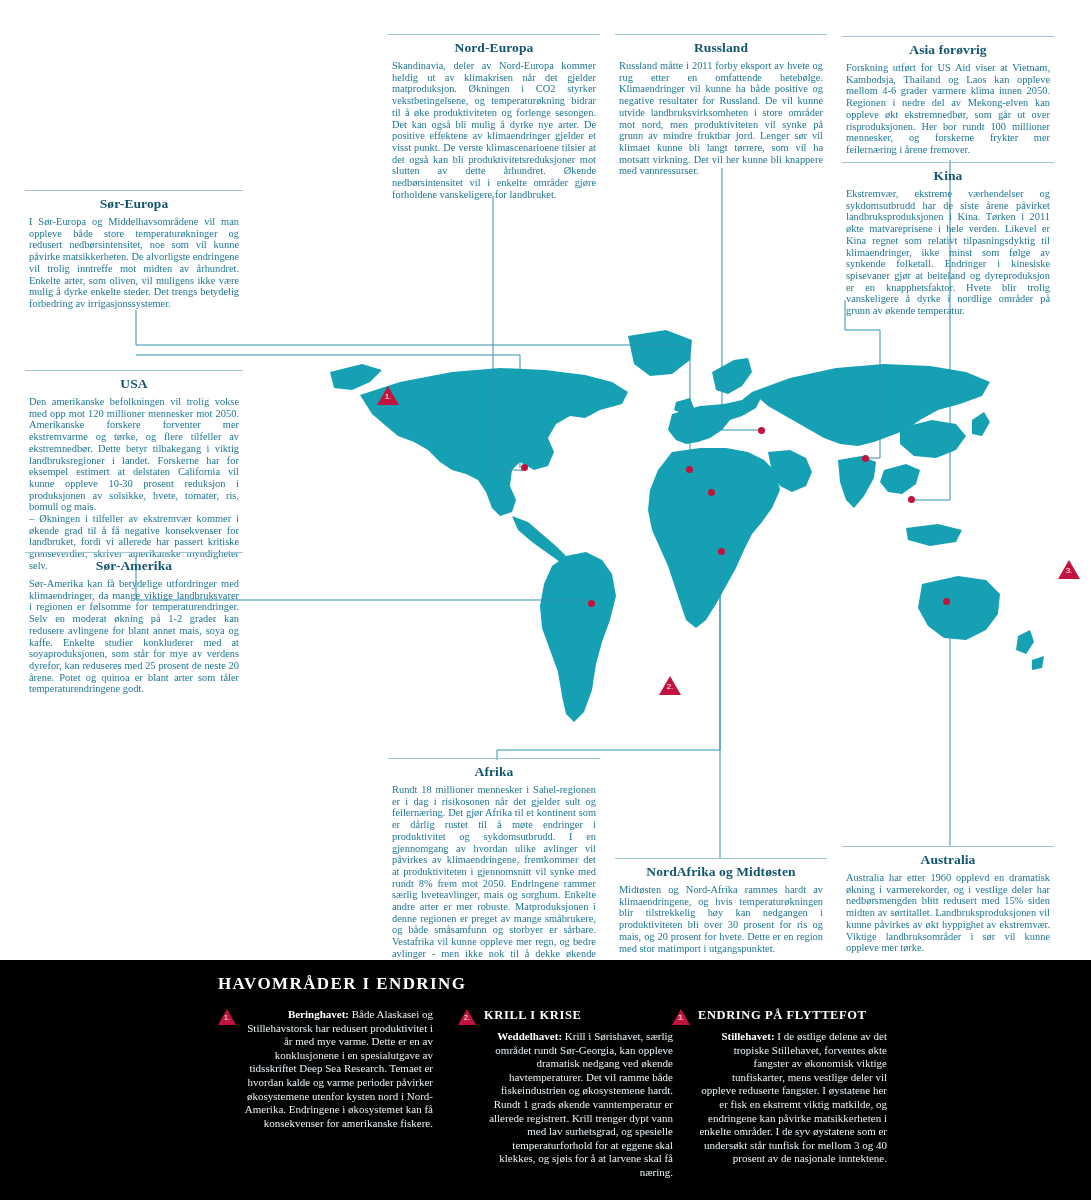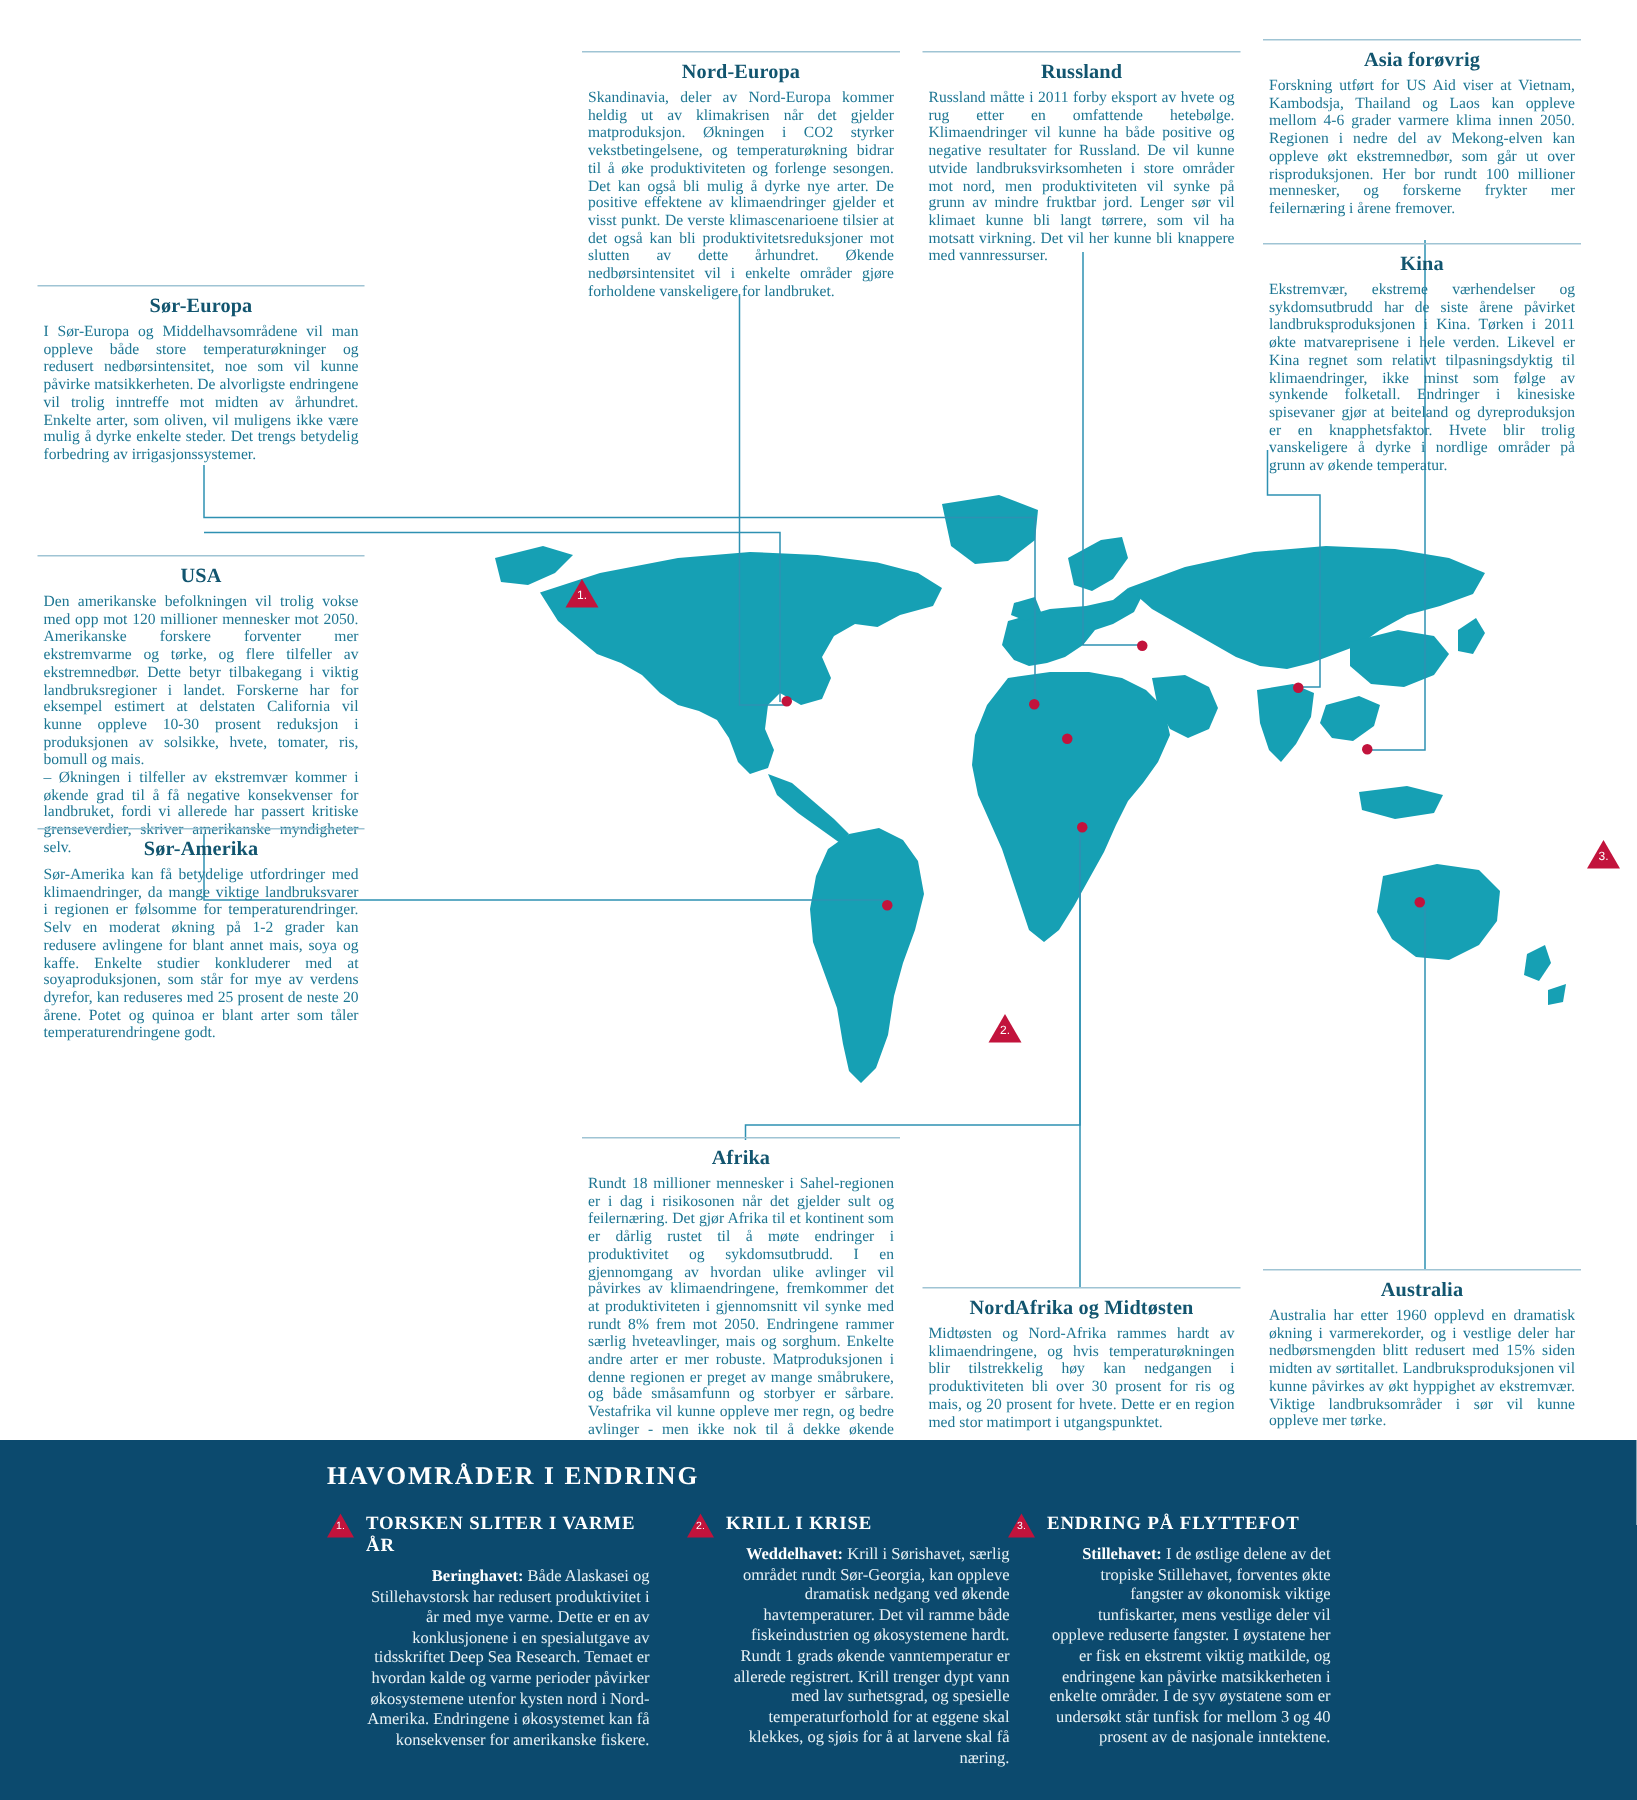--- a/index.html
+++ b/index.html
@@ -104,21 +104,21 @@
     border-radius: 50%;
   }
 
   
   #ocean {
     position: absolute;
     left: 0;
     top: 960px;
     width: 1091px;
     height: 240px;
-    background: #0c4a6e;
+    background: #000000;
     color: #ffffff;
   }
   #ocean h2 {
     position: absolute;
     left: 218px;
     top: 14px;
     margin: 0;
     font-size: 17px;
     font-weight: bold;
     letter-spacing: 1.4px;
@@ -272,21 +272,21 @@
     <h3>Nord-Europa</h3>
     <p>Skandinavia, deler av Nord-Europa kommer heldig ut av klimakrisen når det gjelder matproduksjon. Økningen i CO2 styrker vekstbetingelsene, og temperaturøkning bidrar til å øke produktiviteten og forlenge sesongen. Det kan også bli mulig å dyrke nye arter. De positive effektene av klimaendringer gjelder et visst punkt. De verste klimascenarioene tilsier at det også kan bli produktivitetsreduksjoner mot slutten av dette århundret. Økende nedbørsintensitet vil i enkelte områder gjøre forholdene vanskeligere for landbruket.</p>
   </div>
 
   <div class="block" style="left:615px;top:34px;width:212px;">
     <div class="rule"></div>
     <h3>Russland</h3>
     <p>Russland måtte i 2011 forby eksport av hvete og rug etter en omfattende hetebølge. Klimaendringer vil kunne ha både positive og negative resultater for Russland. De vil kunne utvide landbruksvirksomheten i store områder mot nord, men produktiviteten vil synke på grunn av mindre fruktbar jord. Lenger sør vil klimaet kunne bli langt tørrere, som vil ha motsatt virkning. Det vil her kunne bli knappere med vannressurser.</p>
   </div>
 
-  <div class="block" style="left:842px;top:26px;width:212px;">
+  <div class="block" style="left:842px;top:36px;width:212px;">
     <div class="rule"></div>
     <h3>Asia forøvrig</h3>
     <p>Forskning utført for US Aid viser at Vietnam, Kambodsja, Thailand og Laos kan oppleve mellom 4-6 grader varmere klima innen 2050. Regionen i nedre del av Mekong-elven kan oppleve økt ekstremnedbør, som går ut over risproduksjonen. Her bor rundt 100 millioner mennesker, og forskerne frykter mer feilernæring i årene fremover.</p>
   </div>
 
   <div class="block" style="left:842px;top:162px;width:212px;">
     <div class="rule"></div>
     <h3>Kina</h3>
     <p>Ekstremvær, ekstreme værhendelser og sykdomsutbrudd har de siste årene påvirket landbruksproduksjonen i Kina. Tørken i 2011 økte matvareprisene i hele verden. Likevel er Kina regnet som relativt tilpasningsdyktig til klimaendringer, ikke minst som følge av synkende folketall. Endringer i kinesiske spisevaner gjør at beiteland og dyreproduksjon er en knapphetsfaktor. Hvete blir trolig vanskeligere å dyrke i nordlige områder på grunn av økende temperatur.</p>
   </div>
@@ -329,21 +329,20 @@
   </div>
 
   <div id="ocean">
     <h2>HAVOMRÅDER I ENDRING</h2>
 
     <div class="ocean-col" style="left:218px;">
       <div class="mk">
         <div class="tri"></div>
         <div class="num">1.</div>
       </div>
-      <div class="ttl">TORSKEN SLITER I VARME ÅR</div>
       <div class="body"><b>Beringhavet:</b><span> Både Alaskasei og Stillehavstorsk har redusert produktivitet i år med mye varme. Dette er en av konklusjonene i en spesialutgave av tidsskriftet Deep Sea Research. Temaet er hvordan kalde og varme perioder påvirker økosystemene utenfor kysten nord i Nord-Amerika. Endringene i økosystemet kan få konsekvenser for amerikanske fiskere.</span></div>
     </div>
 
     <div class="ocean-col" style="left:458px;">
       <div class="mk">
         <div class="tri"></div>
         <div class="num">2.</div>
       </div>
       <div class="ttl">KRILL I KRISE</div>
       <div class="body"><b>Weddelhavet:</b><span> Krill i Sørishavet, særlig området rundt Sør-Georgia, kan oppleve dramatisk nedgang ved økende havtemperaturer. Det vil ramme både fiskeindustrien og økosystemene hardt. Rundt 1 grads økende vanntemperatur er allerede registrert. Krill trenger dypt vann med lav surhetsgrad, og spesielle temperaturforhold for at eggene skal klekkes, og sjøis for å at larvene skal få næring.</span></div>

